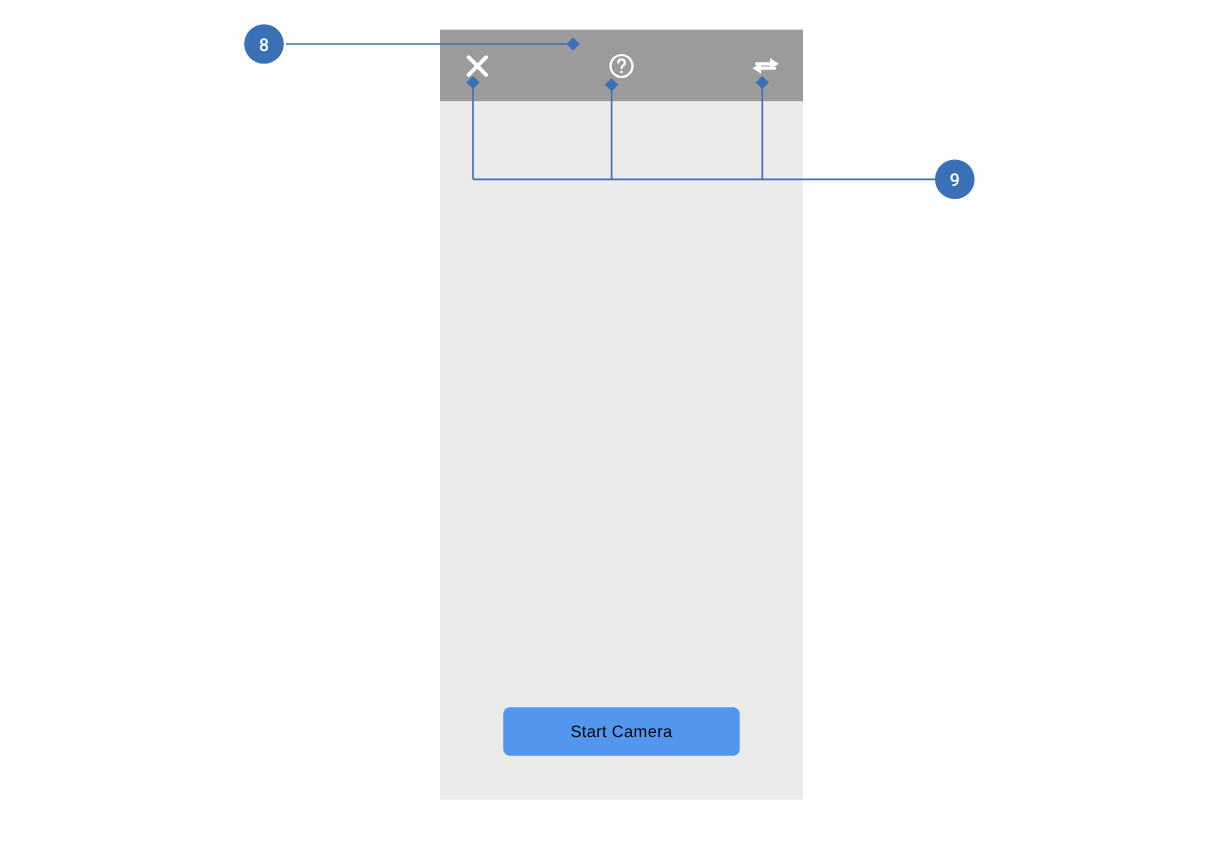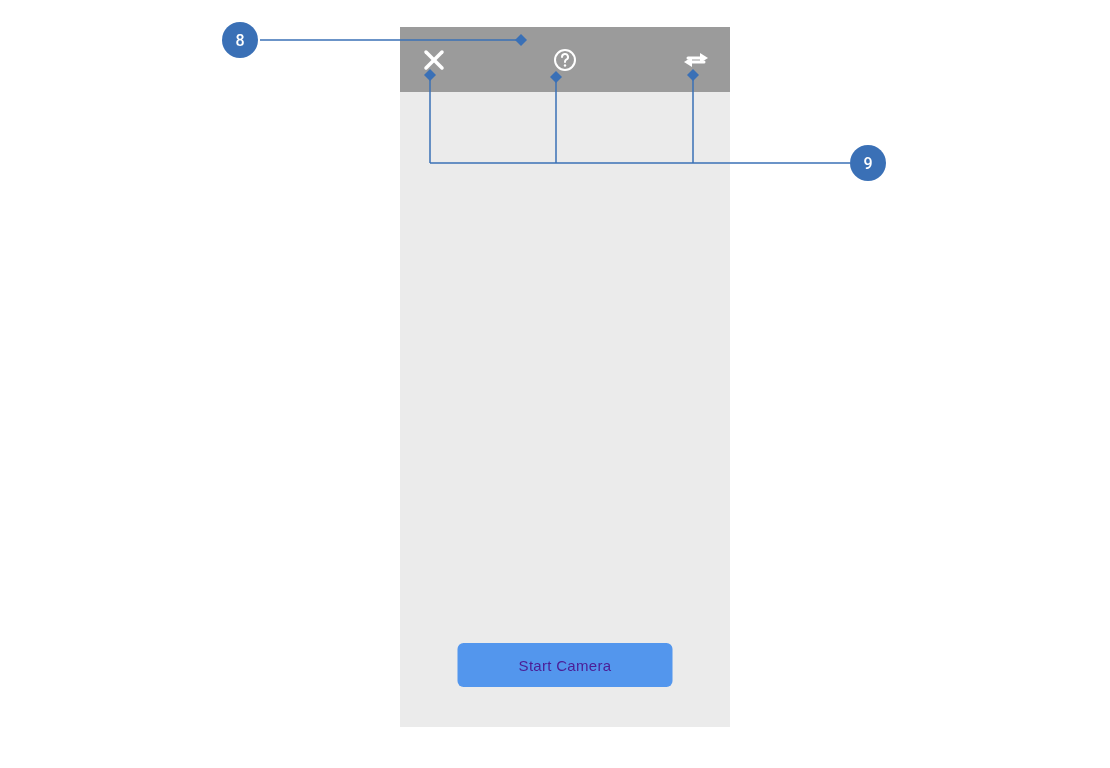--- a/index.html
+++ b/index.html
@@ -50,21 +50,21 @@
   }
   .hdr-icon svg { display:block; }
   .start-btn {
     position: absolute;
     left: 50%;
     transform: translateX(-50%);
     bottom: 40px;
     width: 215px;
     height: 44px;
     background: #5396ed;
-    color: #4c1d95;
+    color: #000000;
     border: none;
     border-radius: 6px;
     font-size: 15px;
     letter-spacing: 0.3px;
     cursor: pointer;
   }
   
   .badge {
     position: absolute;
     width: 36px;

